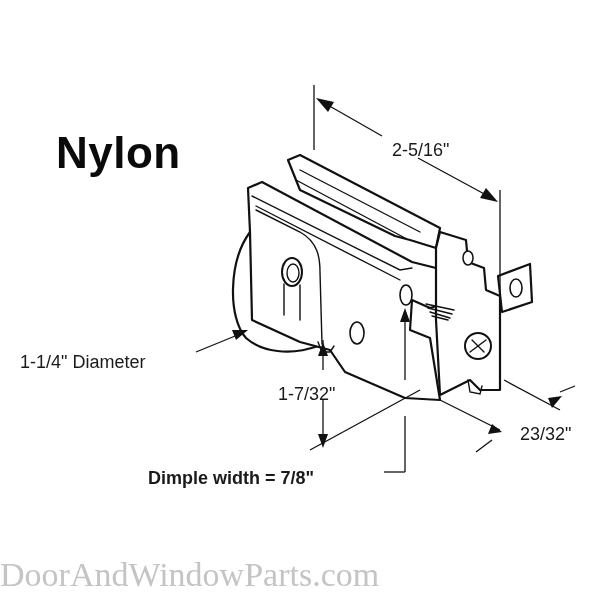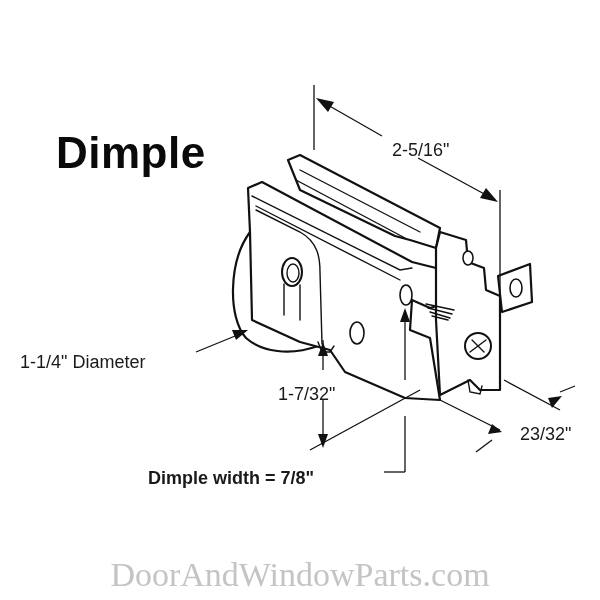--- a/index.html
+++ b/index.html
@@ -2,21 +2,21 @@
 <html><head>
   <meta charset="utf-8">
   <style>
     html, body { margin: 0; padding: 0; background: #ffffff; }
     body { width: 600px; height: 600px; position: relative; overflow: hidden; }
     .canvas { position: absolute; left: 0; top: 0; width: 600px; height: 600px; }
     .lbl { position: absolute; font-family: "Liberation Sans", sans-serif; color: #1a1a1a; white-space: nowrap; }
     .title { left: 56px; top: 128px; font-size: 44px; font-weight: bold; color: #0a0a0a; letter-spacing: 0.5px; }
     .dim { font-size: 18px; }
     .dim-bold { font-size: 18px; font-weight: bold; }
-    .watermark { position: absolute; left: 0; width: 600px; top: 556px; text-align: center;
+    .watermark { position: absolute; left: 0; width: 600px; top: 556px; text-align: left;
       font-family: "Liberation Serif", serif; font-size: 34px; color: #c4c4c4; }
     svg .part { fill: #ffffff; stroke: #111; stroke-width: 2.2; stroke-linejoin: round; stroke-linecap: round; }
     svg .thin { fill: none; stroke: #111; stroke-width: 1.4; stroke-linecap: round; }
     svg .dimline { fill: none; stroke: #111; stroke-width: 1.3; }
     svg .arrow { fill: #111; stroke: none; }
   </style>
 </head>
 <body>
 
 <svg class="canvas" viewBox="0 0 600 600" xmlns="http://www.w3.org/2000/svg">
@@ -75,21 +75,21 @@
   <line class="dimline" x1="384" y1="472" x2="405" y2="472"></line>
 
   <line class="dimline" x1="440" y1="400" x2="500" y2="430"></line>
   <polygon class="arrow" points="502,432 488,434 492,424"></polygon>
   <line class="dimline" x1="476" y1="452" x2="492" y2="440"></line>
   <line class="dimline" x1="504" y1="380" x2="560" y2="410"></line>
   <polygon class="arrow" points="562,396 548,398 552,408"></polygon>
   <line class="dimline" x1="560" y1="392" x2="575" y2="386"></line>
 </svg>
 
-<div class="lbl title">Dimple</div>
+<div class="lbl title">Nylon</div>
 
 <div class="lbl dim" style="left:392px; top:140px;">2-5/16"</div>
 
 <div class="lbl dim" style="left:20px; top:352px;">1-1/4" Diameter</div>
 
 <div class="lbl dim" style="left:278px; top:384px;">1-7/32"</div>
 
 <div class="lbl dim-bold" style="left:148px; top:468px;">Dimple width = 7/8"</div>
 
 <div class="lbl dim" style="left:520px; top:424px;">23/32"</div>

